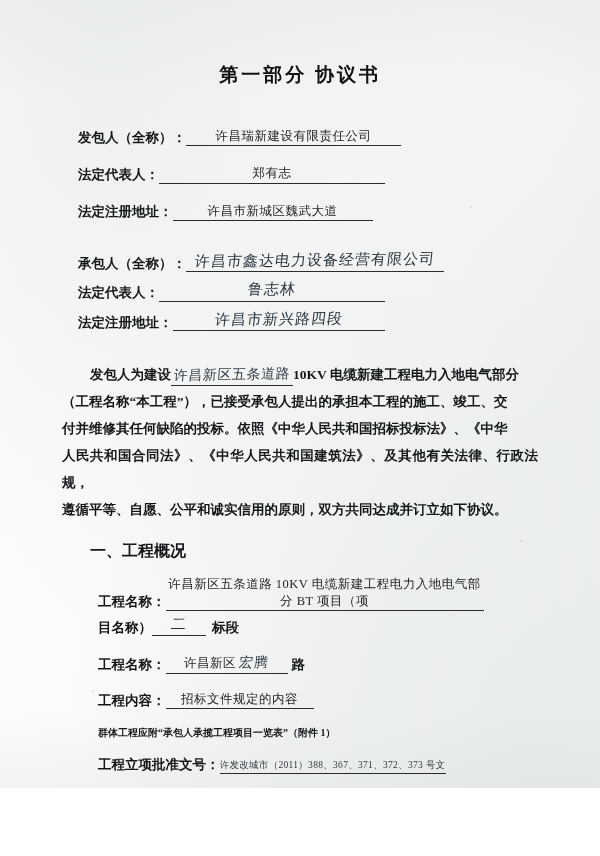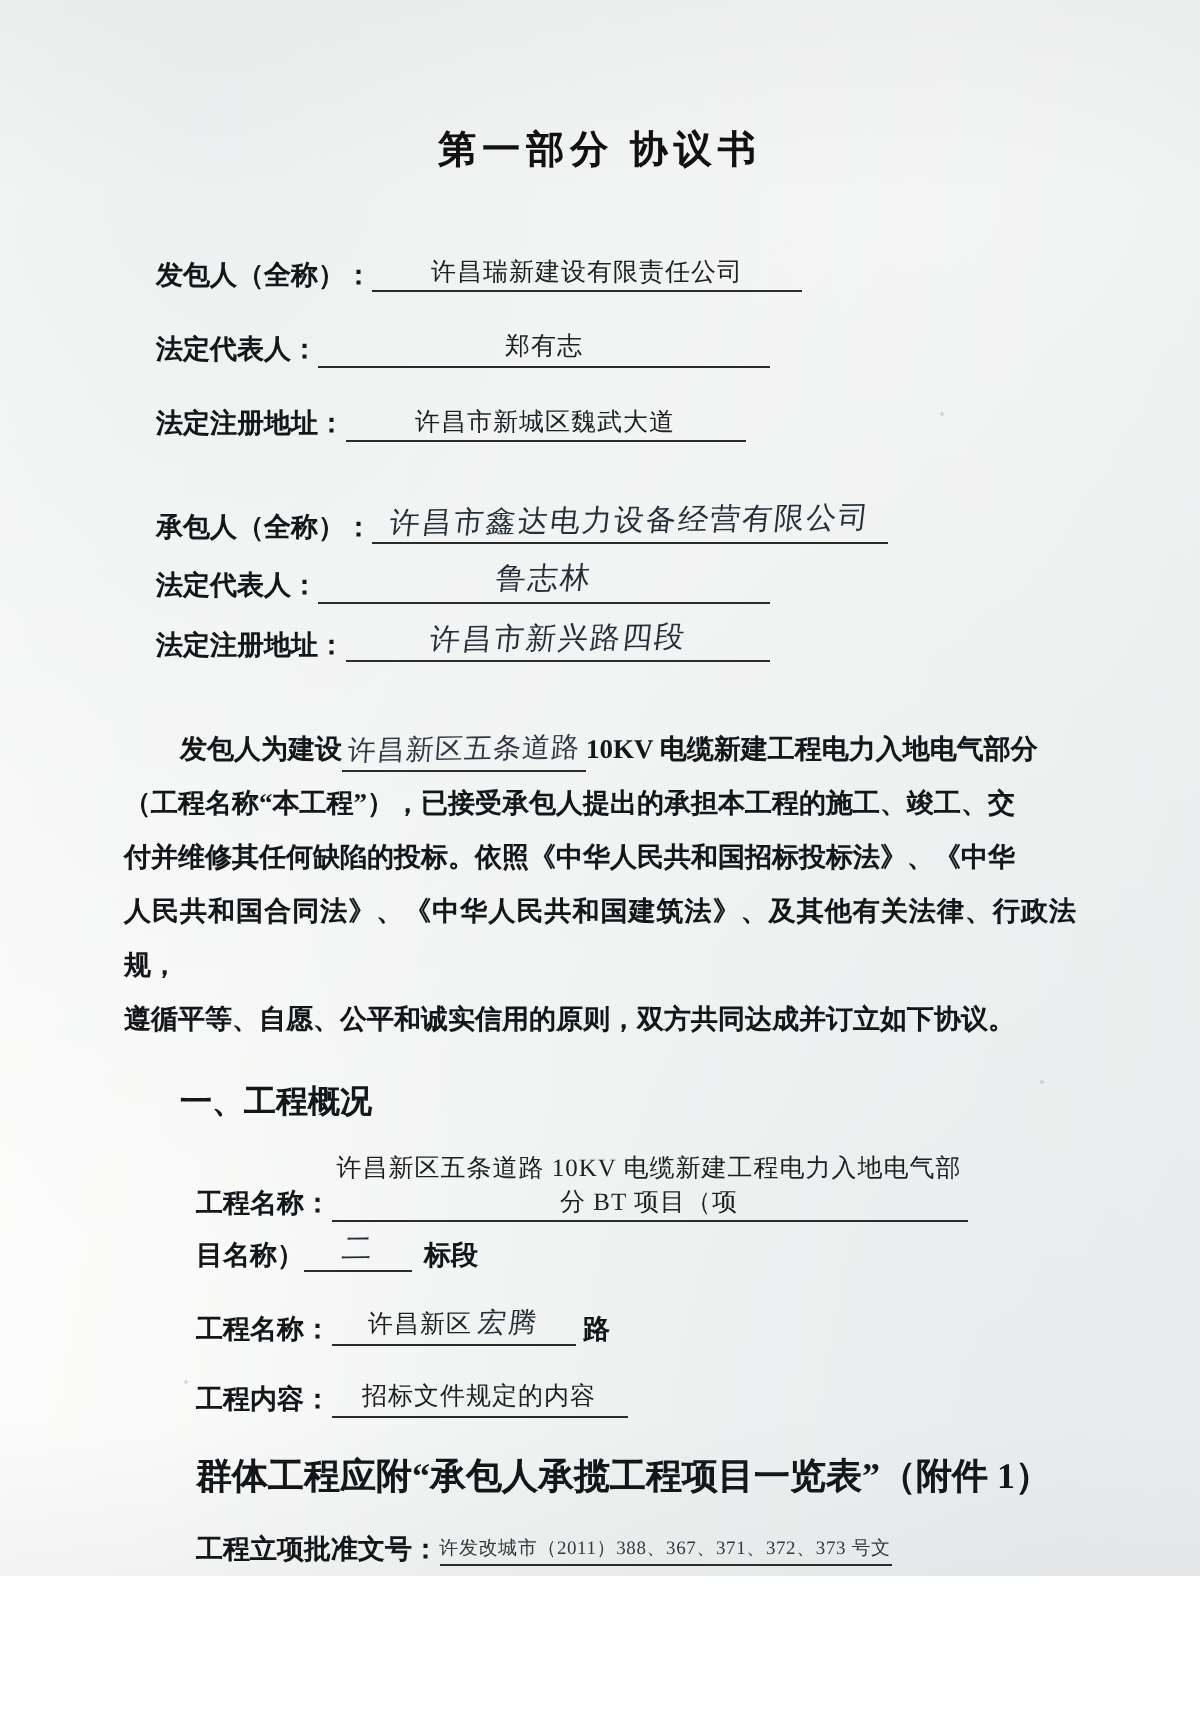--- a/index.html
+++ b/index.html
@@ -130,21 +130,21 @@
     font-size: 16px;
     font-weight: bold;
     color: #14171a;
   }
 
   .block-c { margin: 14px 0 0 98px; }
   .block-c .row { margin-bottom: 17px; }
 
   .note-line {
     margin: 16px 0 11px 98px;
-    font-size: 18px;
+    font-size: 10px;
     font-weight: bold;
     color: #14171a;
   }
 
   .tiny-print {
     font-size: 9.5px;
     font-weight: normal;
     letter-spacing: 0.3px;
     color: #33383d;
   }

